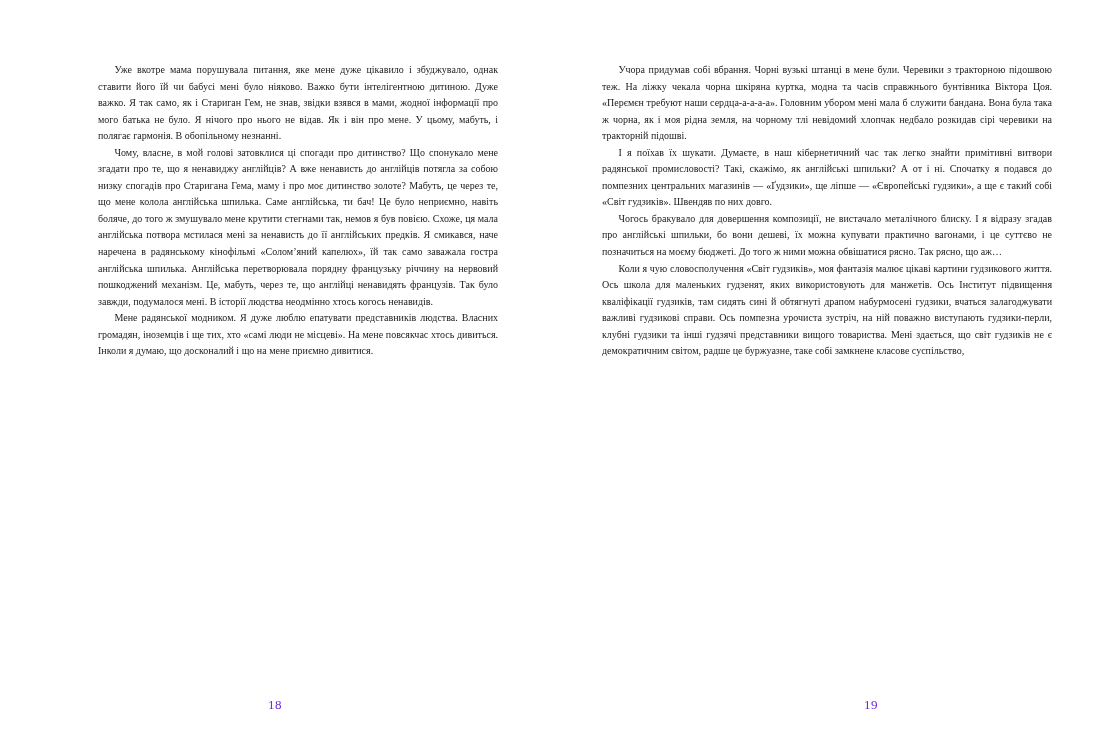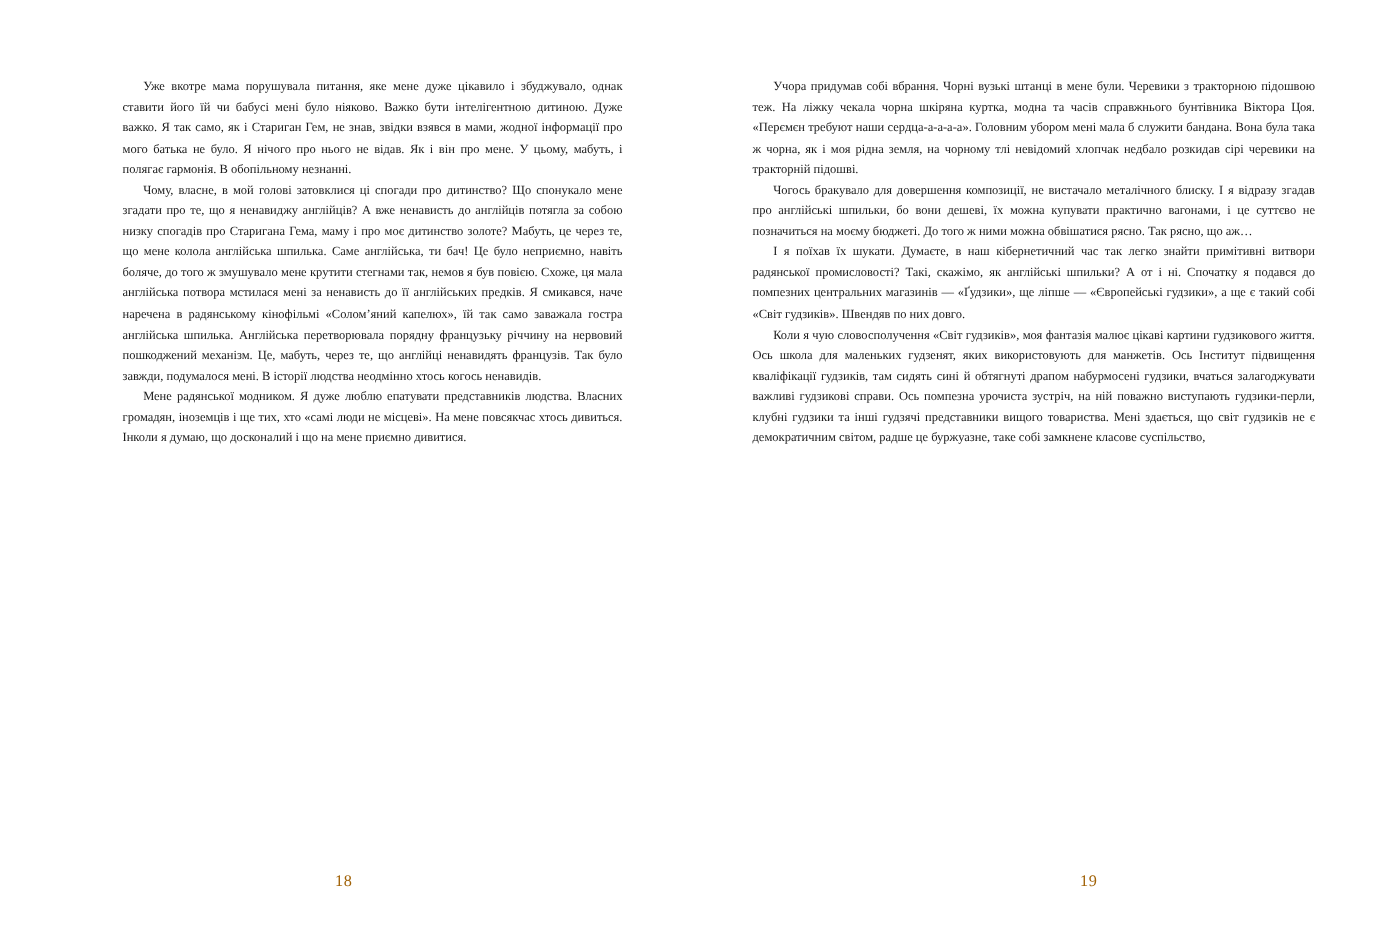--- a/index.html
+++ b/index.html
@@ -43,21 +43,21 @@
     margin: 0;
     text-indent: 1.65em;
   }
   .folio {
     position: absolute;
     bottom: 42px;
     left: 0;
     width: 100%;
     text-align: center;
     font-size: 13px;
-    color: #a16207;
+    color: #6d28d9;
     letter-spacing: 0.5px;
   }
   .page-left .folio { padding-right: 46px; }
   .page-right .folio { padding-left: 46px; }
 </style>
 </head>
 <body>
 
 <div class="spread">
 
@@ -66,20 +66,20 @@
       <p>Уже вкотре мама порушувала питання, яке мене дуже ці­кавило і збуджувало, однак ставити його їй чи бабусі мені бу­ло ніяково. Важко бути інтелігентною дитиною. Дуже важко. Я так само, як і Стариган Гем, не знав, звідки взявся в мами, жодної інформації про мого батька не було. Я нічого про ньо­го не відав. Як і він про мене. У цьому, мабуть, і полягає гар­монія. В обопільному незнанні.</p>
       <p>Чому, власне, в мой голові затовклися ці спогади про дитинство? Що спонукало мене згадати про те, що я нена­виджу англійців? А вже ненависть до англійців потягла за собою низку спогадів про Старигана Гема, маму і про моє ди­тинство золоте? Мабуть, це через те, що мене колола англій­ська шпилька. Саме англійська, ти бач! Це було неприємно, навіть боляче, до того ж змушувало мене крутити стегнами так, немов я був повією. Схоже, ця мала англійська потвора мстилася мені за ненависть до її англійських предків. Я сми­кався, наче наречена в радянському кінофільмі «Солом’яний капелюх», їй так само заважала гостра англійська шпилька. Англійська перетворювала порядну французьку річ­чину на нервовий пошкоджений механізм. Це, мабуть, через те, що англійці ненавидять французів. Так було завжди, по­думалося мені. В історії людства неодмінно хтось когось не­навидів.</p>
       <p>Мене радянської модником. Я дуже люблю епатувати представників людства. Власних громадян, іноземців і ще тих, хто «самі люди не місцеві». На мене повсякчас хтось ди­виться. Інколи я думаю, що досконалий і що на мене приєм­но дивитися.</p>
     </div>
     <div class="folio">18</div>
   </div>
 
   <div class="page page-right">
     <div class="textblock">
       <p>Учора придумав собі вбрання. Чорні вузькі штанці в ме­не були. Черевики з тракторною підошвою теж. На ліжку че­кала чорна шкіряна куртка, модна та часів справжнього бунтівника Віктора Цоя. «Перємєн требуют наши сердца-а-а-а-а». Голов­ним убором мені мала б служити бандана. Вона була така ж чорна, як і моя рідна земля, на чорному тлі невідомий хлоп­чак недбало розкидав сірі черевики на тракторній підошві.</p>
+      <p>І я поїхав їх шукати. Думаєте, в наш кібернетичний час так легко знайти примітивні витвори радянської промисло­вості? Такі, скажімо, як англійські шпильки? А от і ні. Спо­чатку я подався до помпезних центральних магазинів — «Ґу­дзики», ще ліпше — «Європейські гудзики», а ще є такий собі «Світ гудзиків». Швендяв по них довго.</p>
       <p>Чогось бракувало для довершення композиції, не виста­чало металічного блиску. І я відразу згадав про англійські шпильки, бо вони дешеві, їх можна купувати практично ва­гонами, і це суттєво не позначиться на моєму бюджеті. До то­го ж ними можна обвішатися рясно. Так рясно, що аж…</p>
-      <p>І я поїхав їх шукати. Думаєте, в наш кібернетичний час так легко знайти примітивні витвори радянської промисло­вості? Такі, скажімо, як англійські шпильки? А от і ні. Спо­чатку я подався до помпезних центральних магазинів — «Ґу­дзики», ще ліпше — «Європейські гудзики», а ще є такий собі «Світ гудзиків». Швендяв по них довго.</p>
       <p>Коли я чую словосполучення «Світ гудзиків», моя фанта­зія малює цікаві картини гудзикового життя. Ось школа для маленьких гудзенят, яких використовують для манжетів. Ось Інститут підвищення кваліфікації гудзиків, там сидять сині й обтягнуті драпом набурмосені гудзики, вчаться зала­годжувати важливі гудзикові справи. Ось помпезна урочиста зустріч, на ній поважно виступають гудзики-перли, клуб­ні гудзики та інші гудзячі представники вищого товариства. Мені здається, що світ гудзиків не є демократичним світом, радше це буржуазне, таке собі замкнене класове суспільство,</p>
     </div>
     <div class="folio">19</div>
   </div>
 
 </div>
 
 </body></html>

